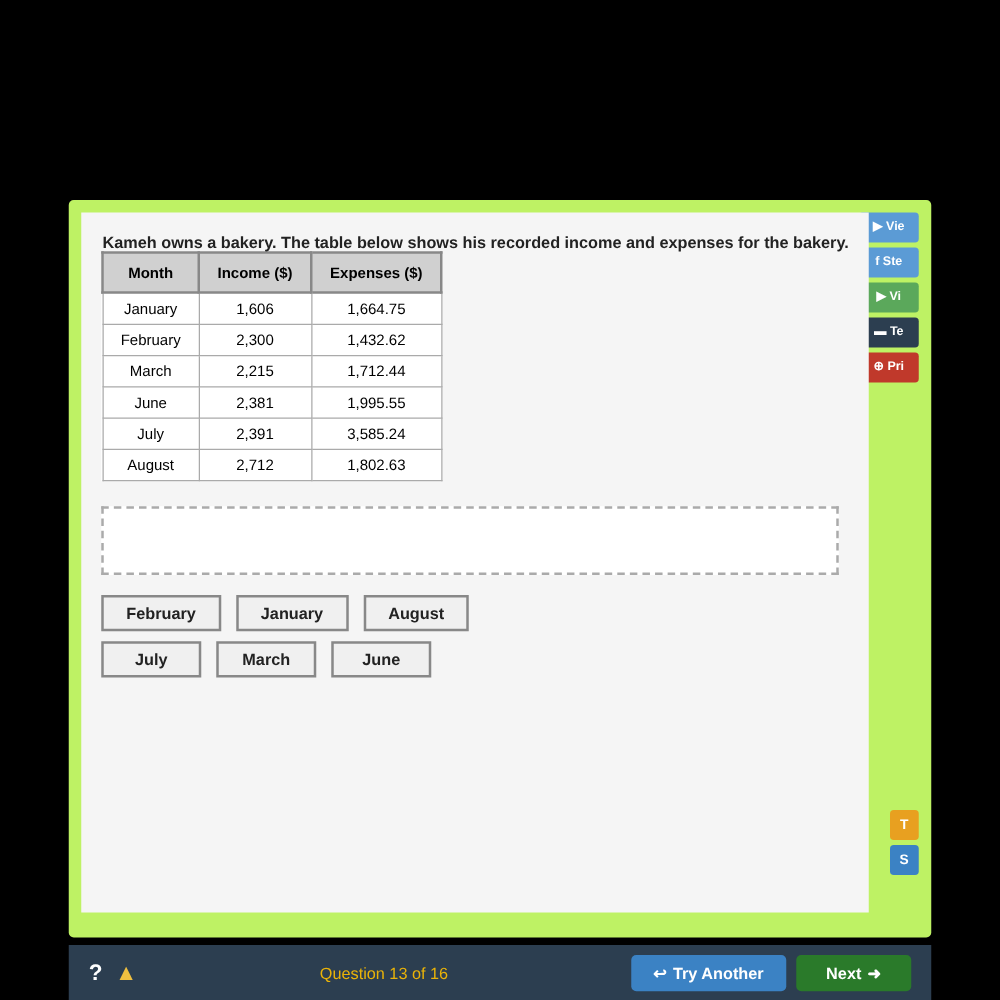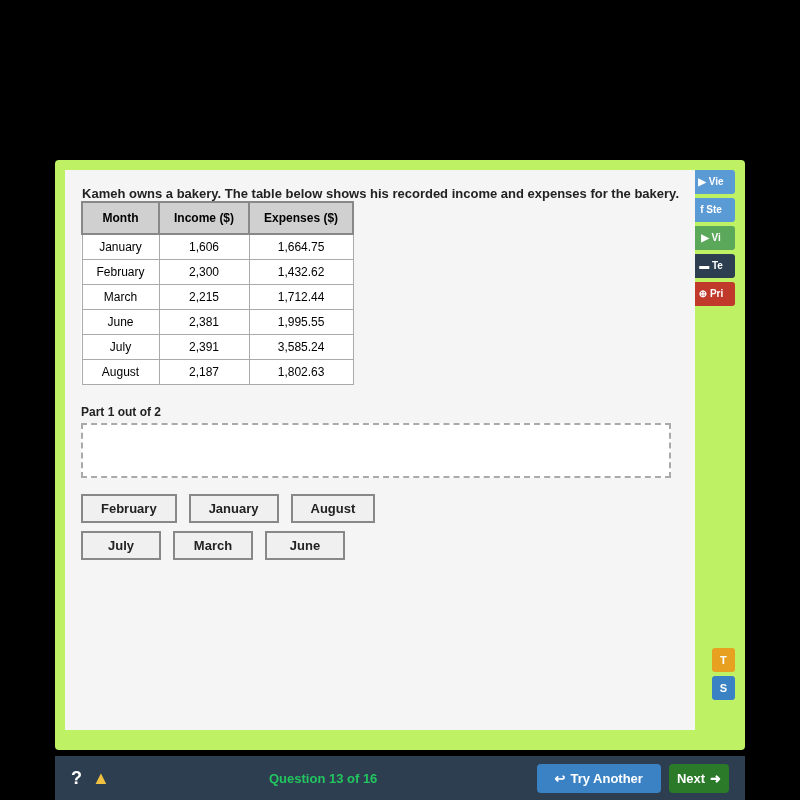--- a/index.html
+++ b/index.html
@@ -158,44 +158,43 @@
       font-weight: bold;
       cursor: pointer;
     }
 
     .warning-icon {
       color: #f0c040;
       font-size: 18px;
     }
 
     .question-text {
-      color: #22c55e;
-      font-size: 13px;
-      font-weight: bold;
+      color: #eab308;
+      font-size: 13px;
     }
 
     .try-another-btn {
       background: #3b82c4;
       color: #fff;
       border: none;
       padding: 7px 18px;
       font-size: 13px;
       font-weight: bold;
       cursor: pointer;
       border-radius: 4px;
       display: flex;
       align-items: center;
       gap: 5px;
     }
 
     .next-btn {
       background: #2a7a2a;
       color: #fff;
       border: none;
-      padding: 7px 8px;
+      padding: 7px 24px;
       font-size: 13px;
       font-weight: bold;
       cursor: pointer;
       border-radius: 4px;
       display: flex;
       align-items: center;
       gap: 5px;
     }
 
     .bottom-right-btns {
@@ -273,27 +272,26 @@
           <td>2,381</td>
           <td>1,995.55</td>
         </tr>
         <tr>
           <td>July</td>
           <td>2,391</td>
           <td>3,585.24</td>
         </tr>
         <tr>
           <td>August</td>
-          <td>2,187</td>
+          <td>2,712</td>
           <td>1,802.63</td>
         </tr>
       </tbody>
     </table>
 
-    <div class="part-label">Part 1 out of 2</div>
 
 
     <div class="drop-zone"></div>
 
     <div class="month-buttons">
       <div class="month-row">
         <button class="month-btn">February</button>
         <button class="month-btn">January</button>
         <button class="month-btn">August</button>
       </div>

